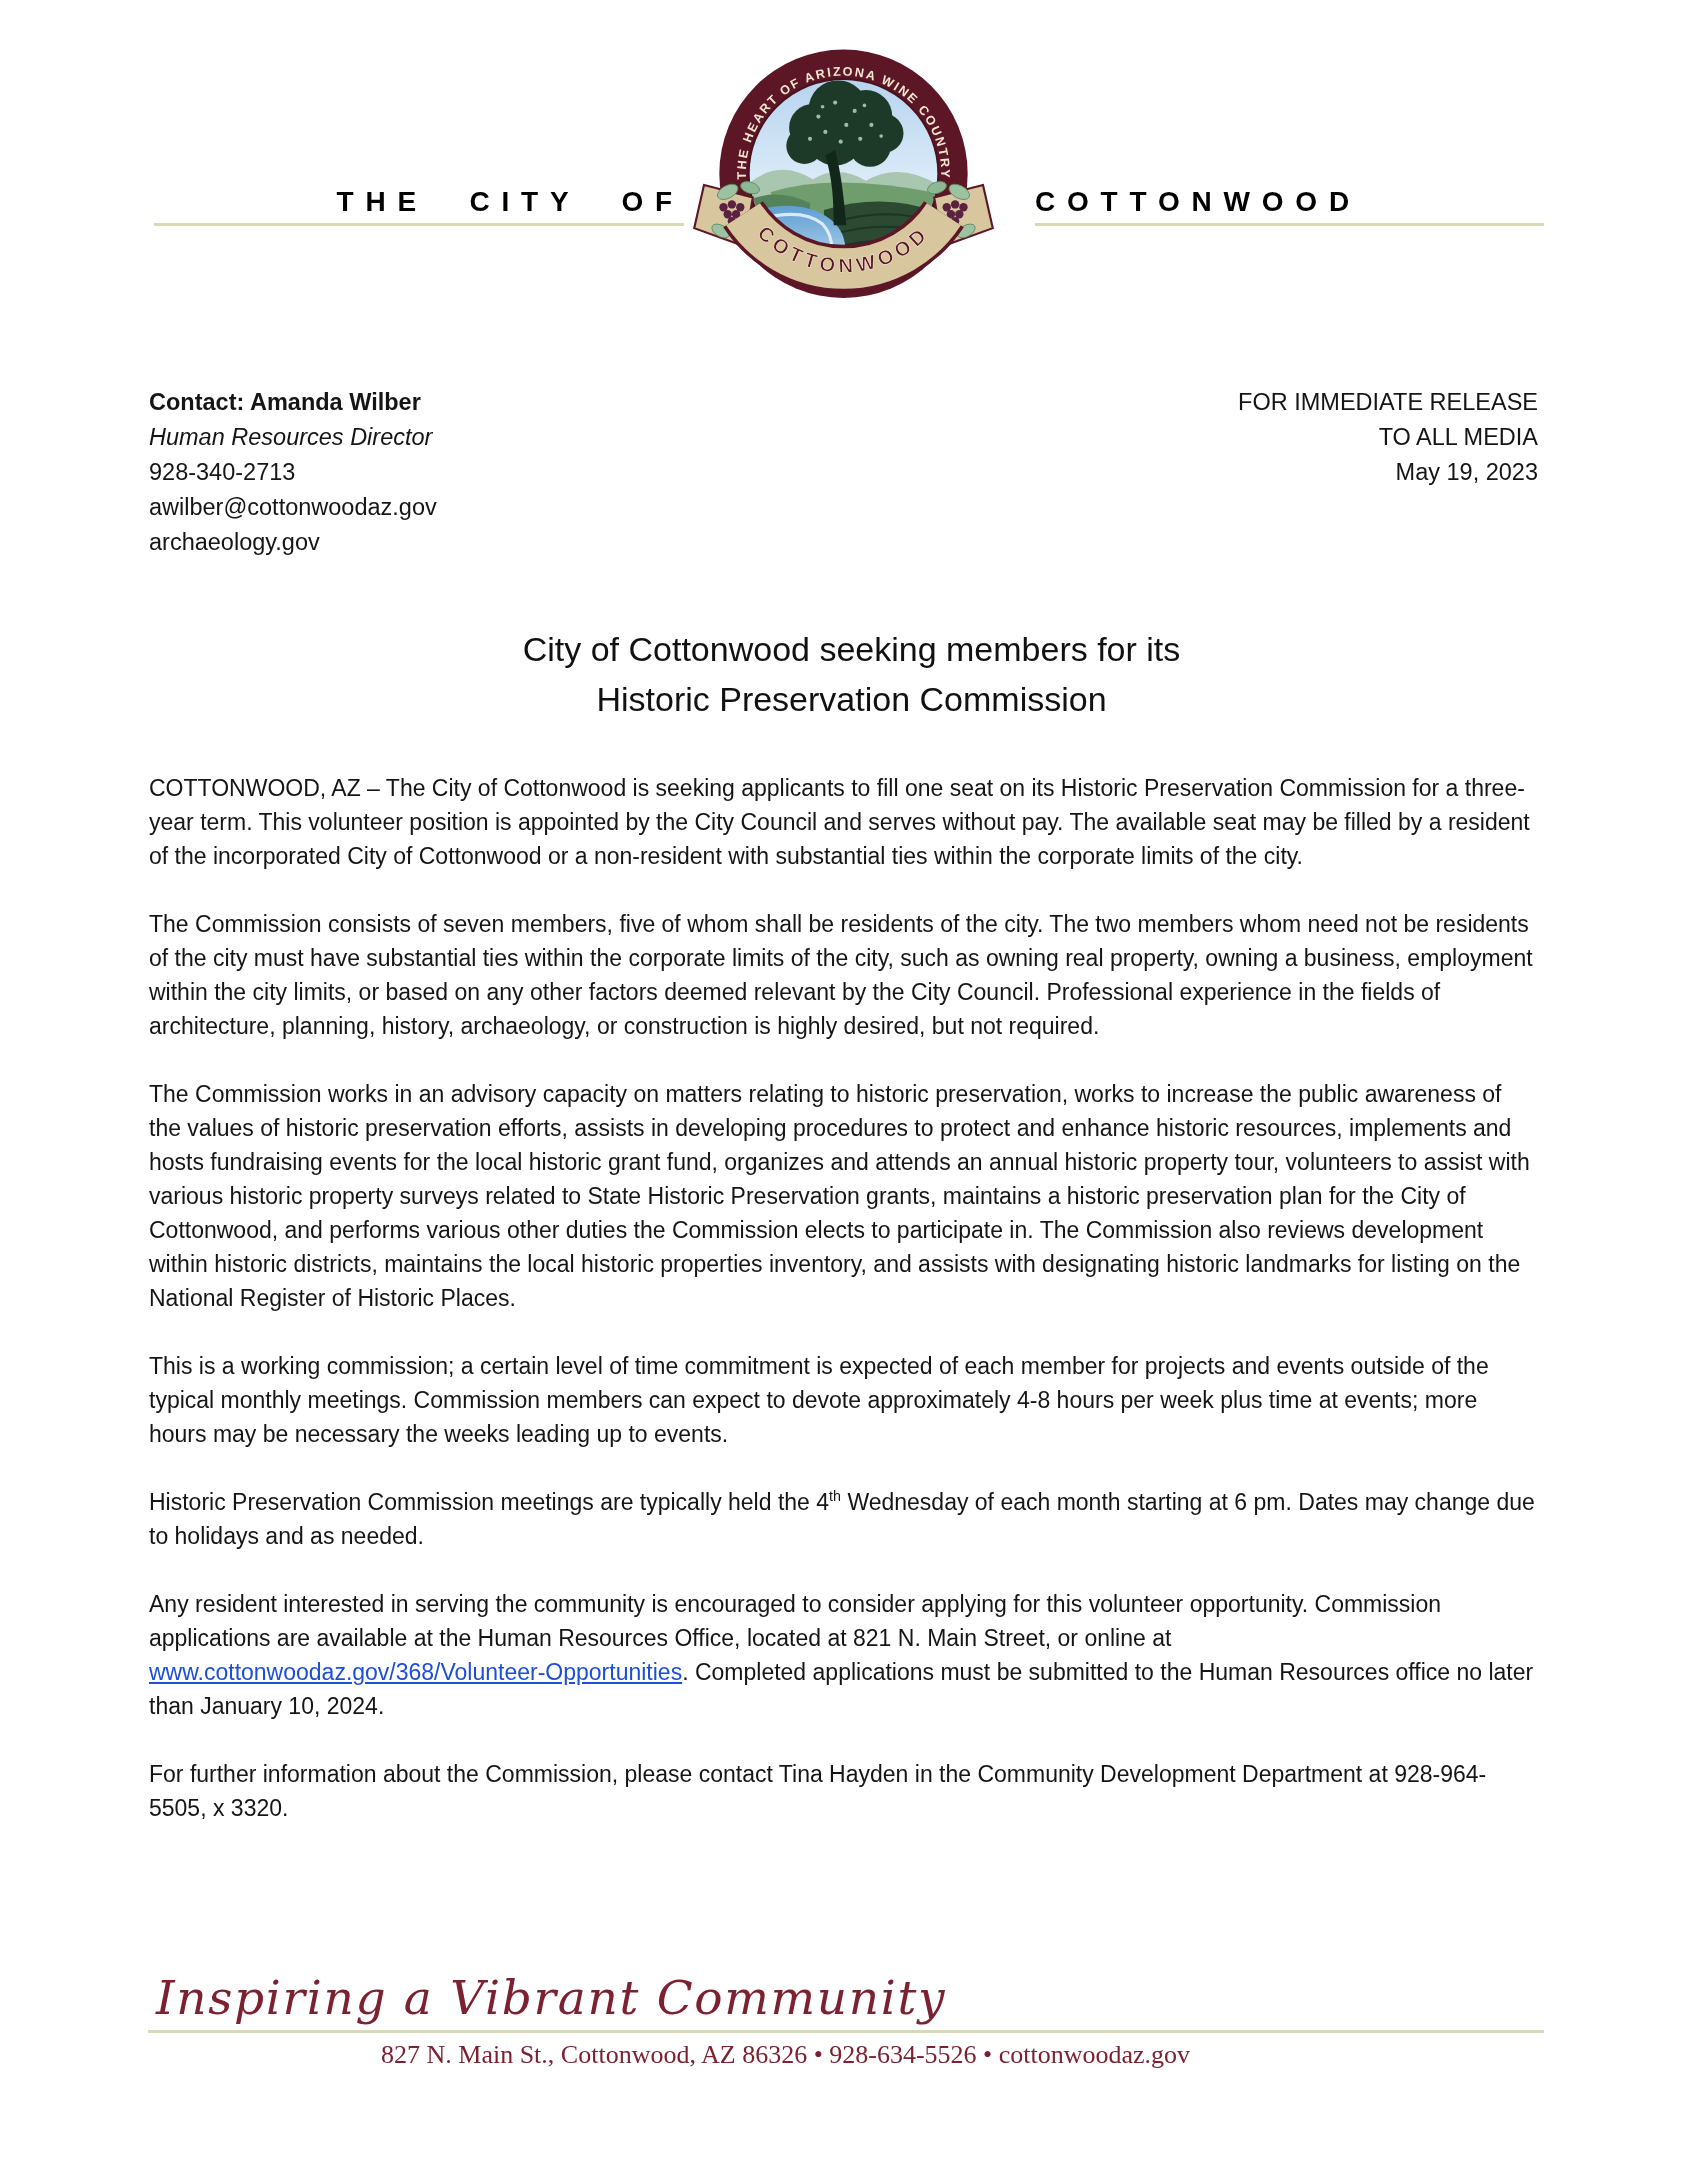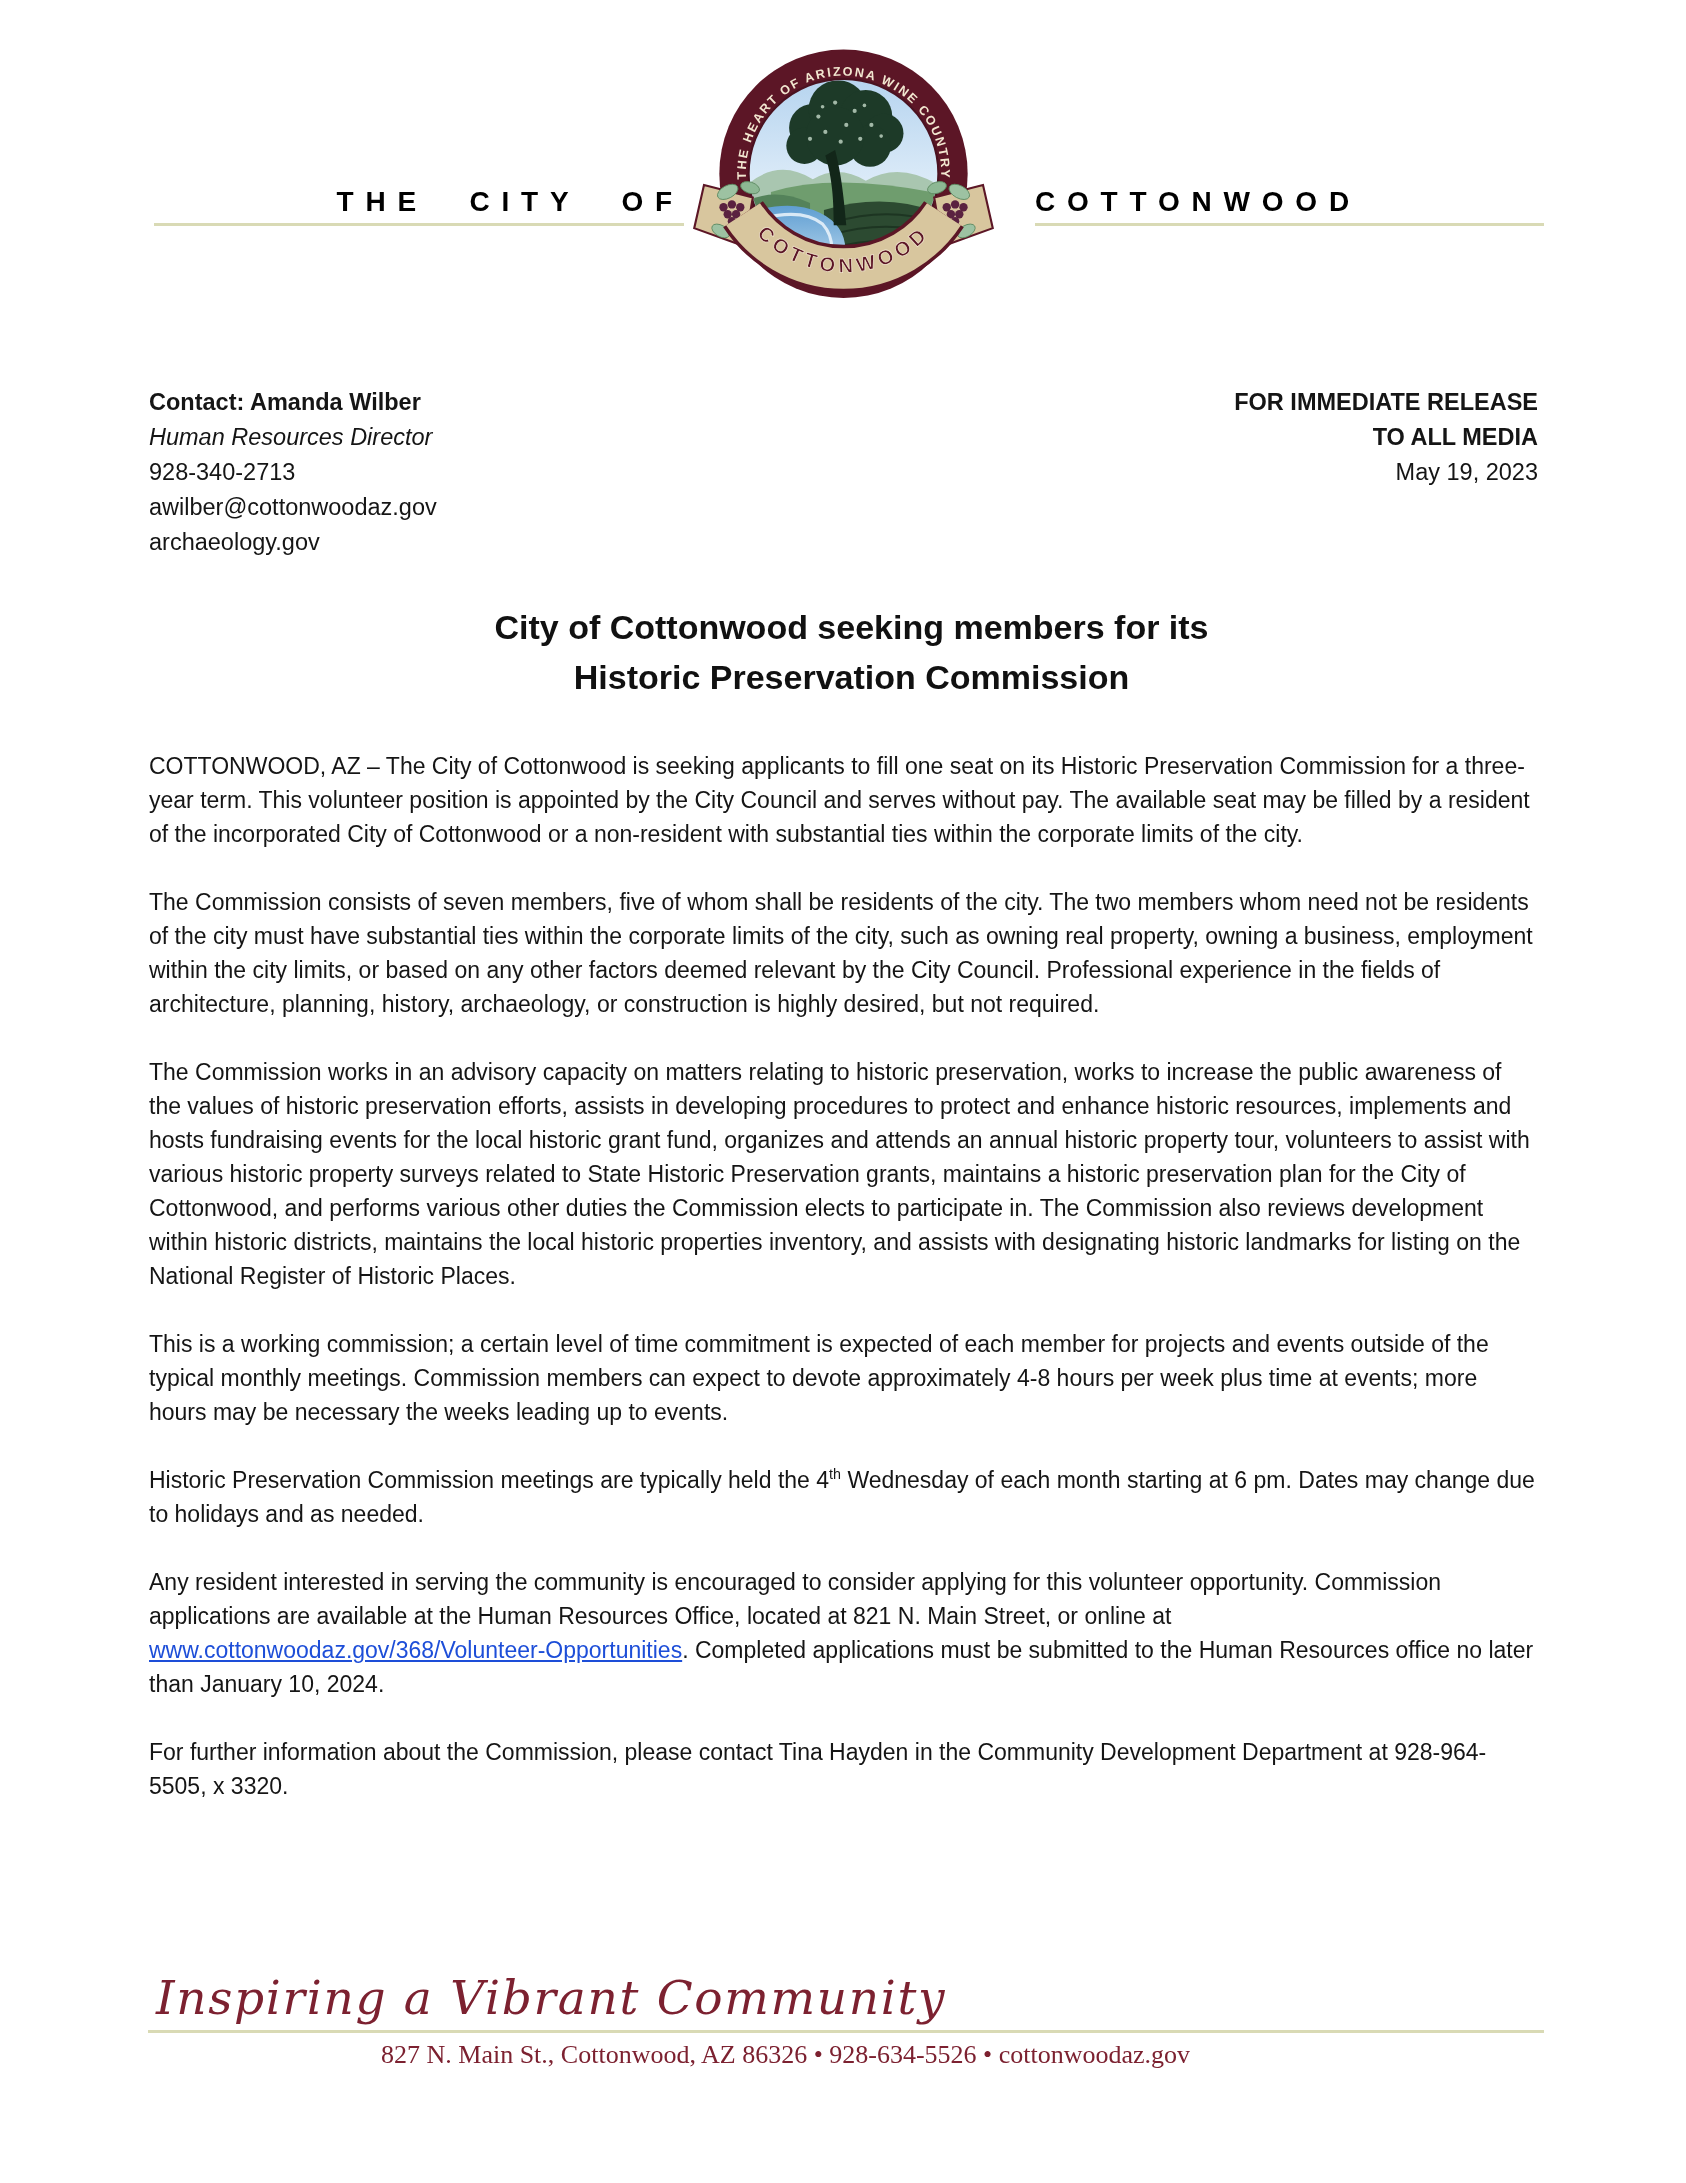--- a/index.html
+++ b/index.html
@@ -31,25 +31,25 @@
   .logo-wrap{position:absolute;left:690px;top:44px;width:307px;height:286px;}
   
   .contact-row{
     display:flex;justify-content:space-between;
     padding:0 149px;margin-top:49px;
     font-size:23.5px;line-height:35px;
   }
   .contact-name{font-weight:700;}
   .contact-title{font-style:italic;}
   .release{text-align:right;}
-  .release-bold{font-weight:700;}
+  .release-bold{font-weight:400;}
   
   .doc-title{
-    margin-top:42px;text-align:center;
-    font-size:34px;font-weight:700;line-height:50px;
+    margin-top:64px;text-align:center;
+    font-size:34px;font-weight:400;line-height:50px;
     color:#111;
     padding-left:16px;
   }
   
   .body-copy{padding:0 149px;margin-top:47px;}
   .body-copy p{
     margin:0 0 34px 0;
     font-size:23px;line-height:34px;
     text-align:left;
   }

